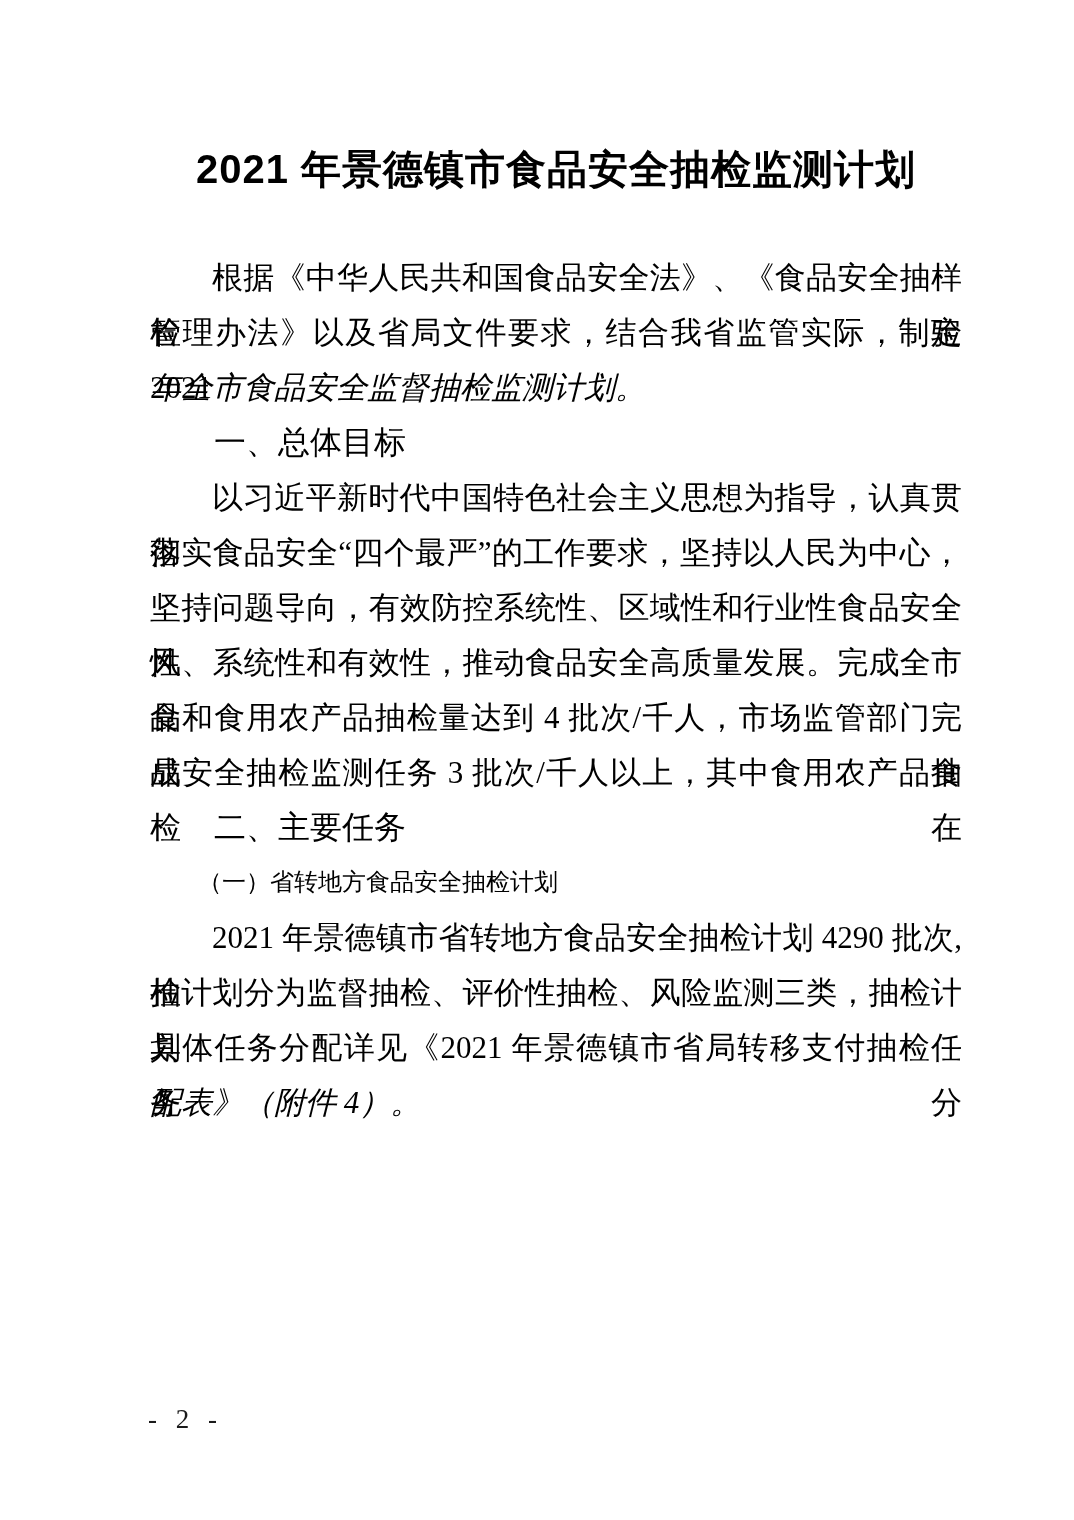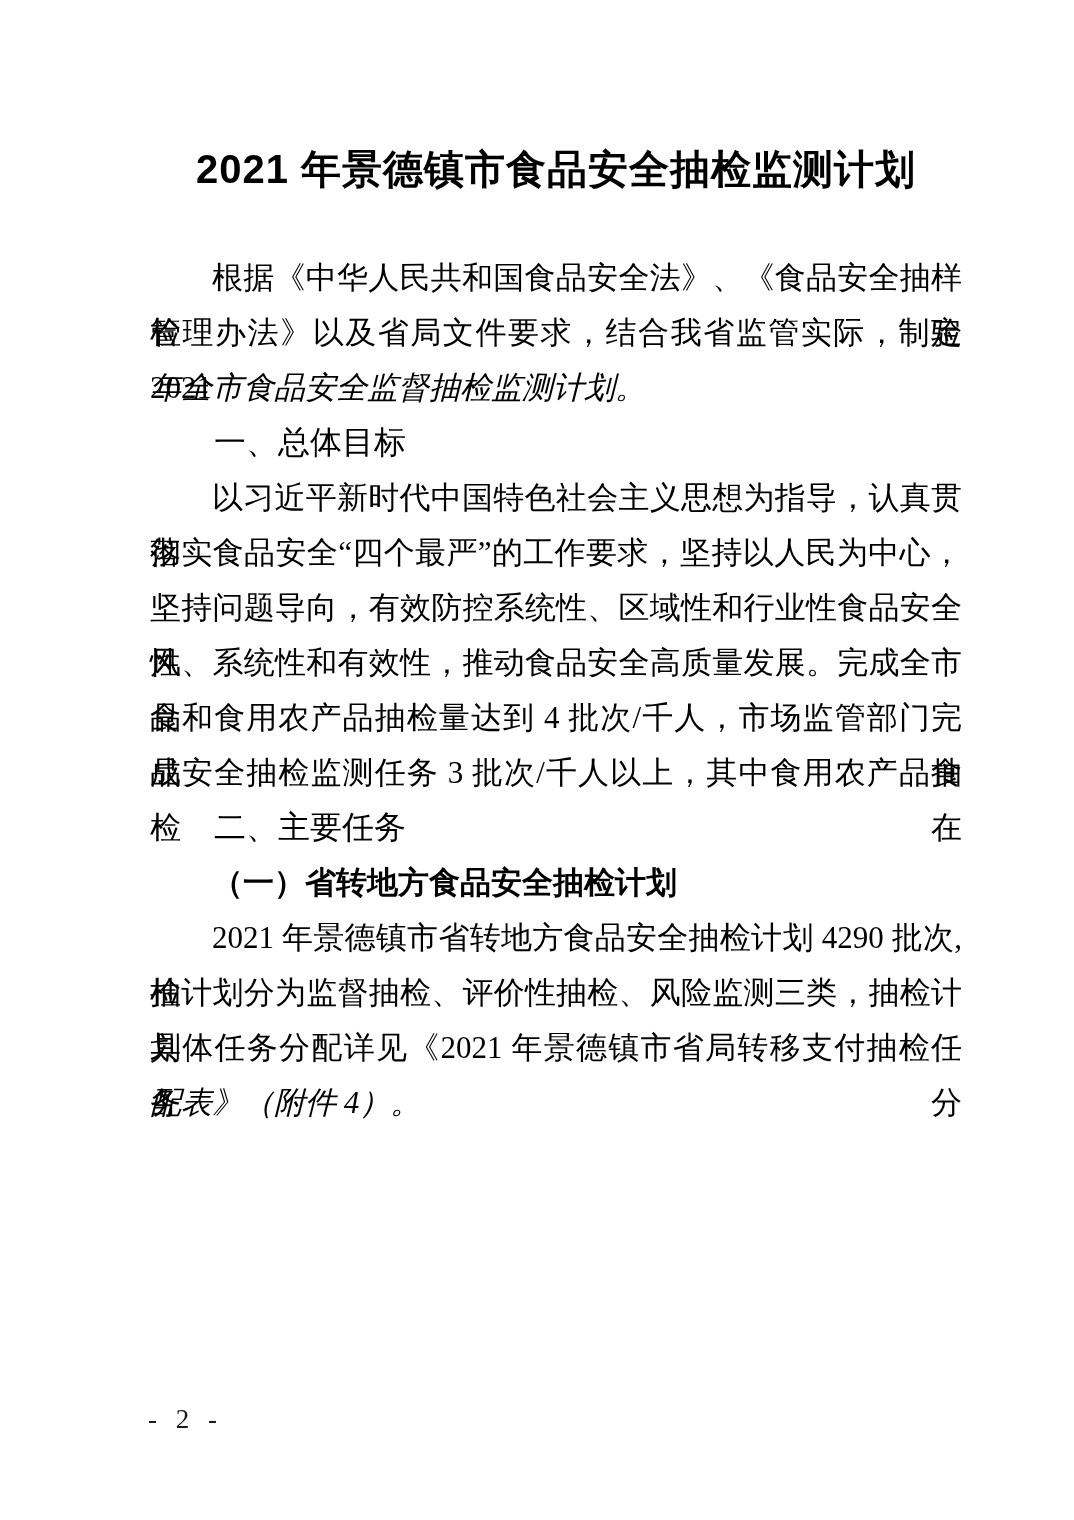--- a/index.html
+++ b/index.html
@@ -48,22 +48,22 @@
   .heading-hei .line {
     font-family: "Liberation Sans", "DejaVu Sans", sans-serif;
     font-weight: normal;
     font-size: 32px;
     text-align: left;
     text-align-last: left;
     text-indent: 2em;
   }
   .heading-kai .line {
     font-family: "Liberation Serif", "DejaVu Serif", serif;
-    font-weight: bold;
-    font-size: 31px;
+    font-weight: normal;
+    font-size: 24px;
     text-align: left;
     text-align-last: left;
     text-indent: 2em;
   }
   .page-number {
     position: absolute;
     left: 148px;
     top: 1404px;
     font-family: "Liberation Serif", "DejaVu Serif", serif;
     font-size: 27px;

